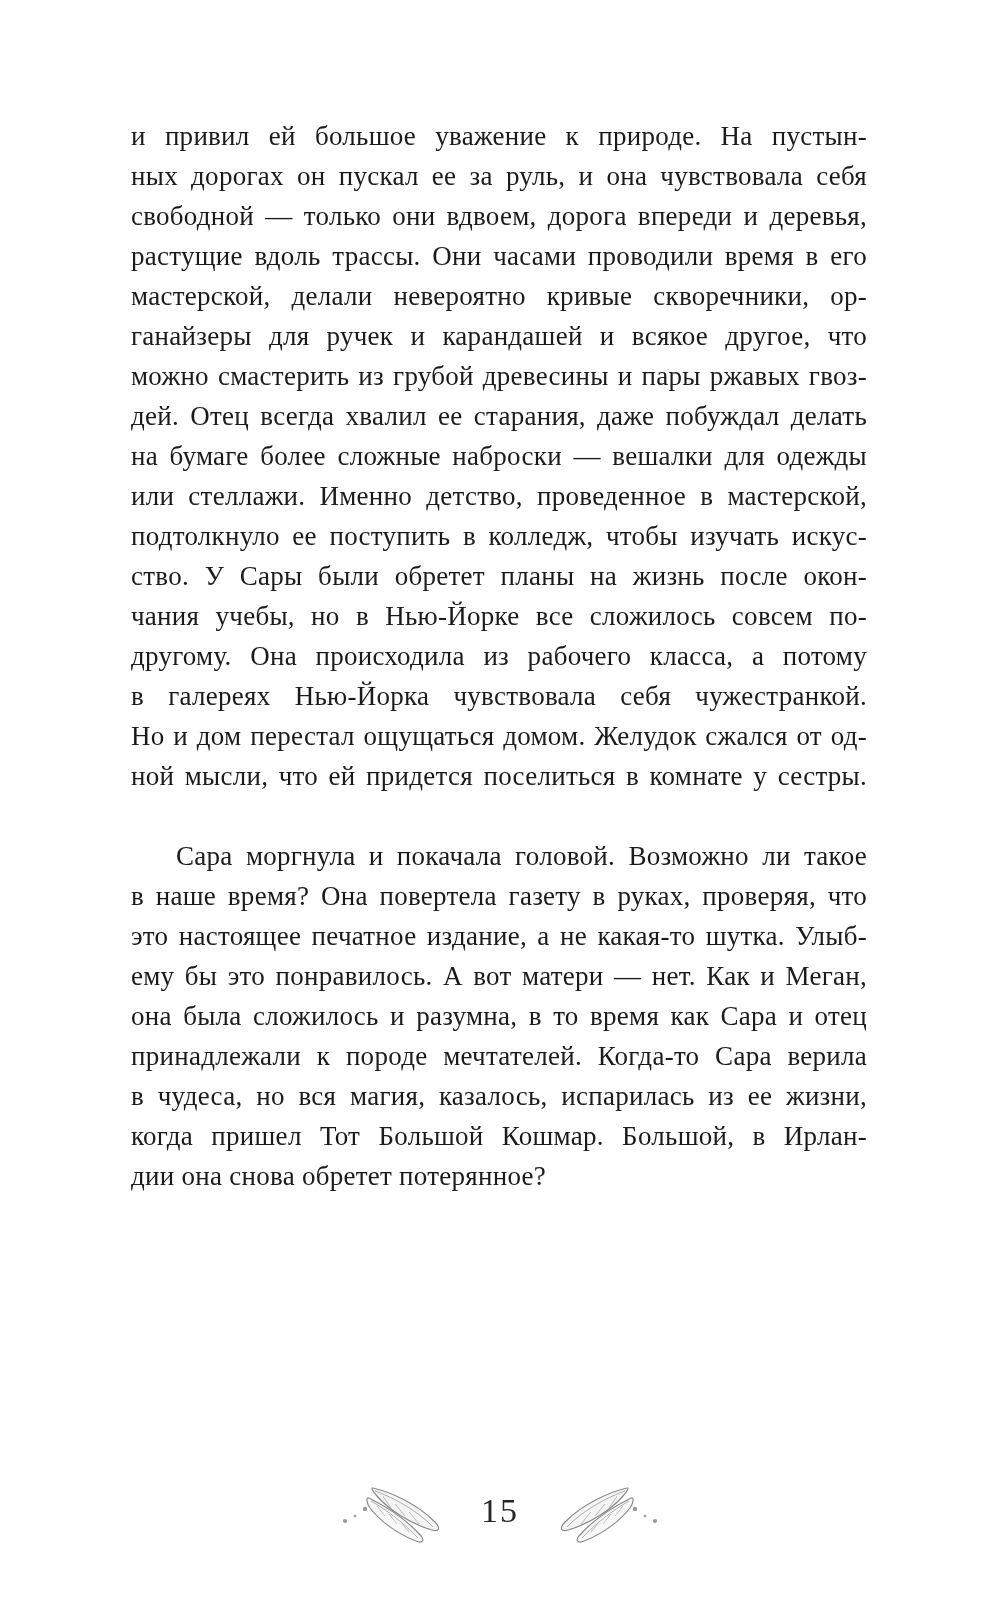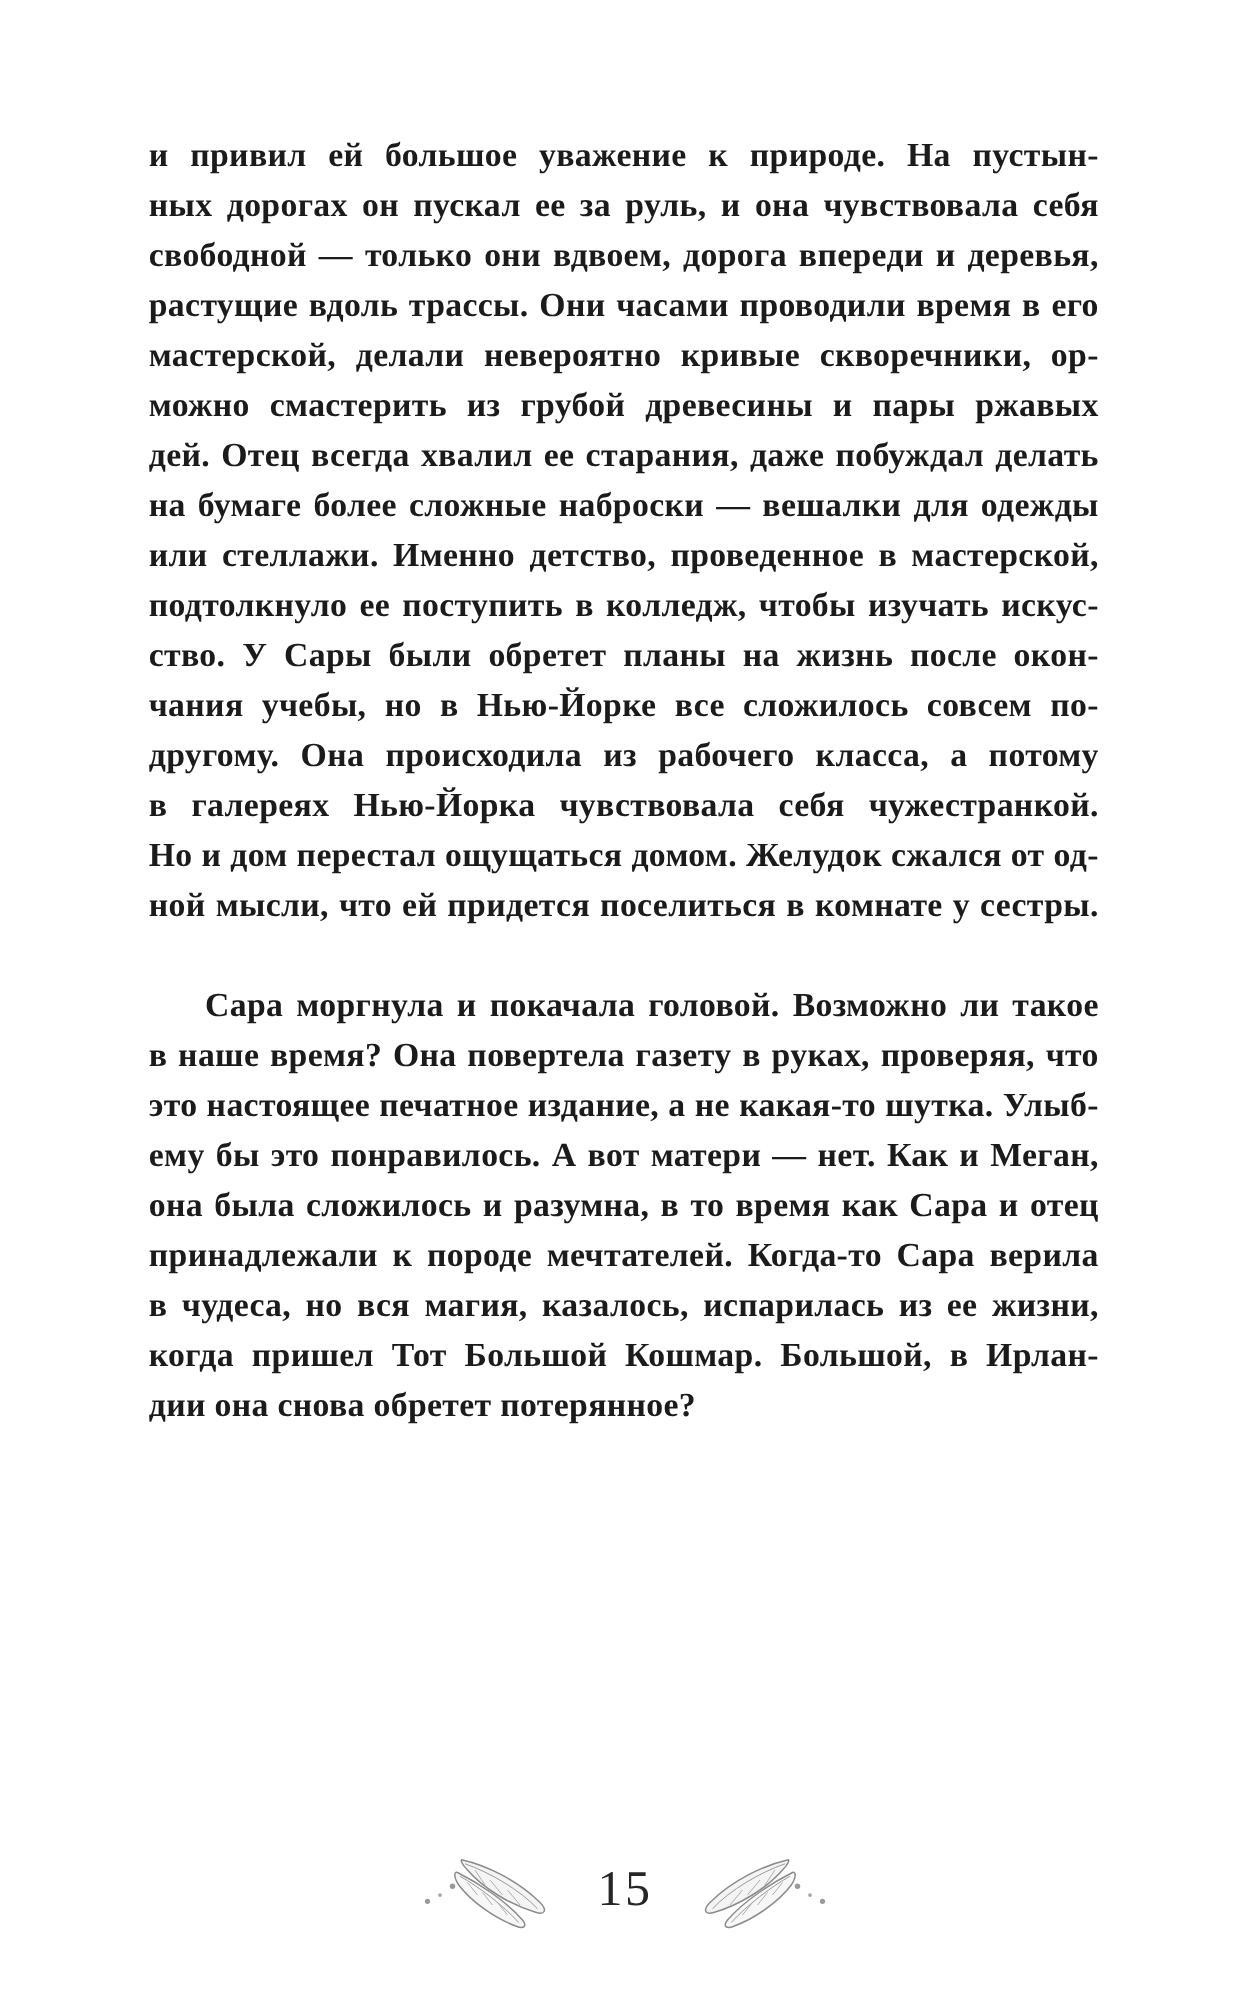--- a/index.html
+++ b/index.html
@@ -17,21 +17,21 @@
     color: #1b1b1b;
   }
   .text-block {
     position: absolute;
     left: 115px;
     top: 100px;
     width: 768px;
     font-size: 27px;
     line-height: 40px;
   }
-  .para { margin: 4px; font-weight: bold; }
+  .para { margin: 16px; }
   .para + .para { margin-top: 40px; }
   .para.italic .line { font-style: italic; }
   .line {
     text-align: justify;
     text-align-last: justify;
     -moz-text-align-last: justify;
     height: 40px;
     overflow: hidden;
     letter-spacing: 0.01em;
   }
@@ -48,40 +48,41 @@
     height: 70px;
     display: flex;
     justify-content: center;
     align-items: center;
     gap: 14px;
   }
   .wing { display: inline-block; width: 120px; height: 62px; }
   .wing svg { display: block; width: 100%; height: 100%; }
   .wing.right { transform: scaleX(-1); }
   .page-number {
-    font-size: 40px;
+    font-size: 34px;
     line-height: 30px;
     color: #262626;
     letter-spacing: 2px;
     padding: 0 8px;
     transform: translateY(-2px);
   }
 </style>
 </head>
 <body>
 
 <div class="page">
 
   <main class="text-block">
       <div class="para">
         <div class="line">и привил ей большое уважение к природе. На пустын-</div>
         <div class="line">ных дорогах он пускал ее за руль, и она чувствовала себя</div>
         <div class="line">свободной — только они вдвоем, дорога впереди и деревья,</div>
         <div class="line">растущие вдоль трассы. Они часами проводили время в его</div>
         <div class="line">мастерской, делали невероятно кривые скворечники, ор-</div>
+        <div class="line">ганайзеры для ручек и карандашей и всякое другое, что</div>
         <div class="line">можно смастерить из грубой древесины и пары ржавых гвоз-</div>
         <div class="line">дей. Отец всегда хвалил ее старания, даже побуждал делать</div>
         <div class="line">на бумаге более сложные наброски — вешалки для одежды</div>
         <div class="line">или стеллажи. Именно детство, проведенное в мастерской,</div>
         <div class="line">подтолкнуло ее поступить в колледж, чтобы изучать искус-</div>
         <div class="line">ство. У Сары были обретет планы на жизнь после окон-</div>
         <div class="line">чания учебы, но в Нью-Йорке все сложилось совсем по-</div>
         <div class="line">другому. Она происходила из рабочего класса, а потому</div>
         <div class="line">в галереях Нью-Йорка чувствовала себя чужестранкой.</div>
         <div class="line">Но и дом перестал ощущаться домом. Желудок сжался от од-</div>

